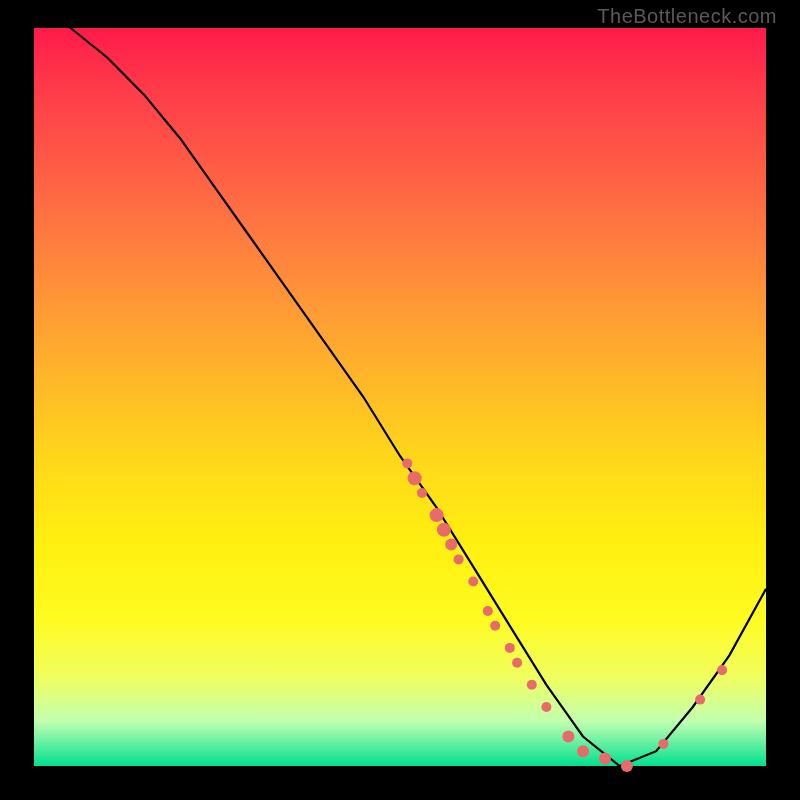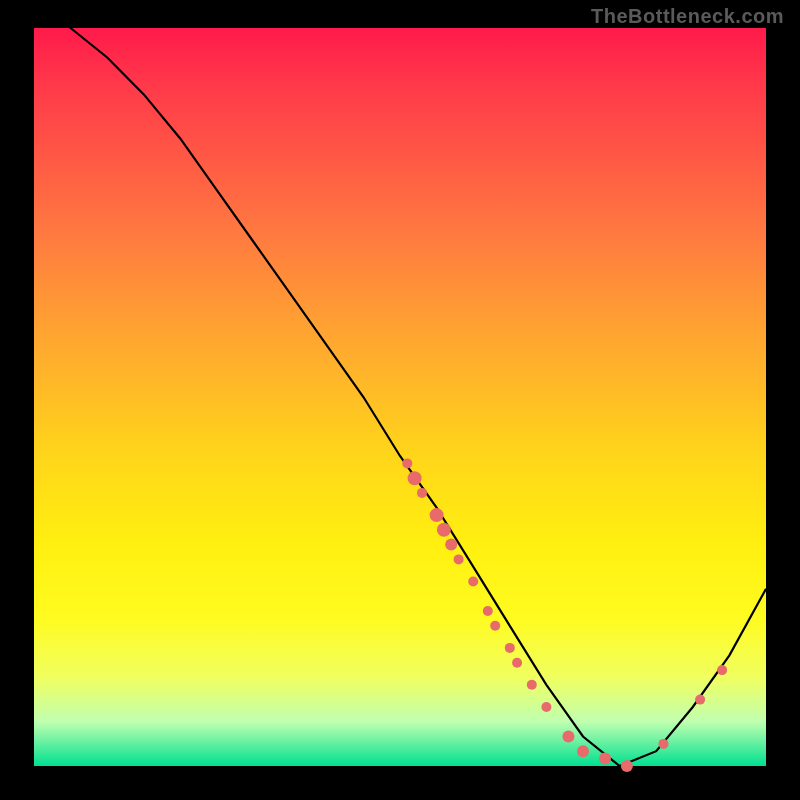--- a/index.html
+++ b/index.html
@@ -6,24 +6,24 @@
   body {
     width: 800px;
     height: 800px;
     background: #000;
     position: relative;
     font-family: Arial, sans-serif;
   }
   .watermark {
     position: absolute;
     top: 5px;
-    right: 16px;
+    right: 23px;
     color: #5a5a5a;
     font-size: 20px;
-    font-weight: bold;
+    font-weight: normal;
     letter-spacing: 0.5px;
     z-index: 10;
   }
   .plot-area {
     position: absolute;
     left: 34px;
     top: 28px;
     width: 732px;
     height: 738px;
     background: linear-gradient(to bottom,

